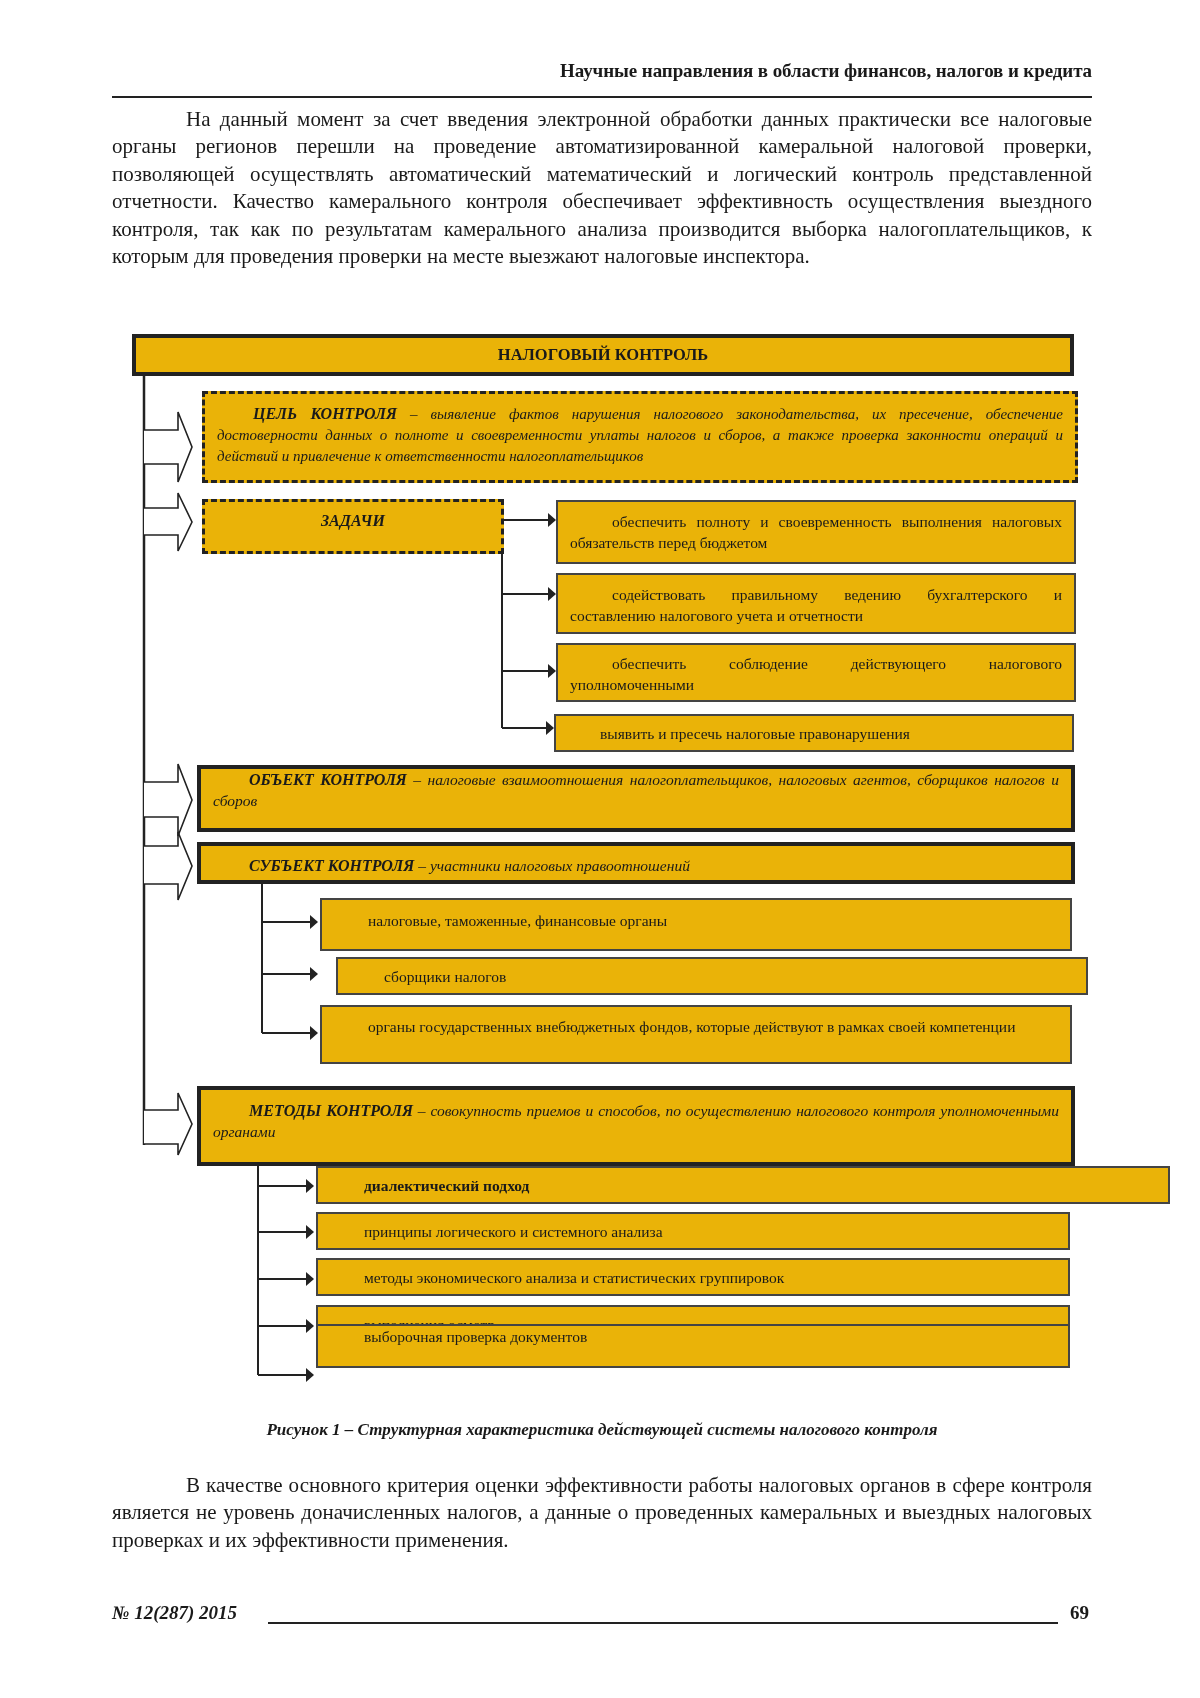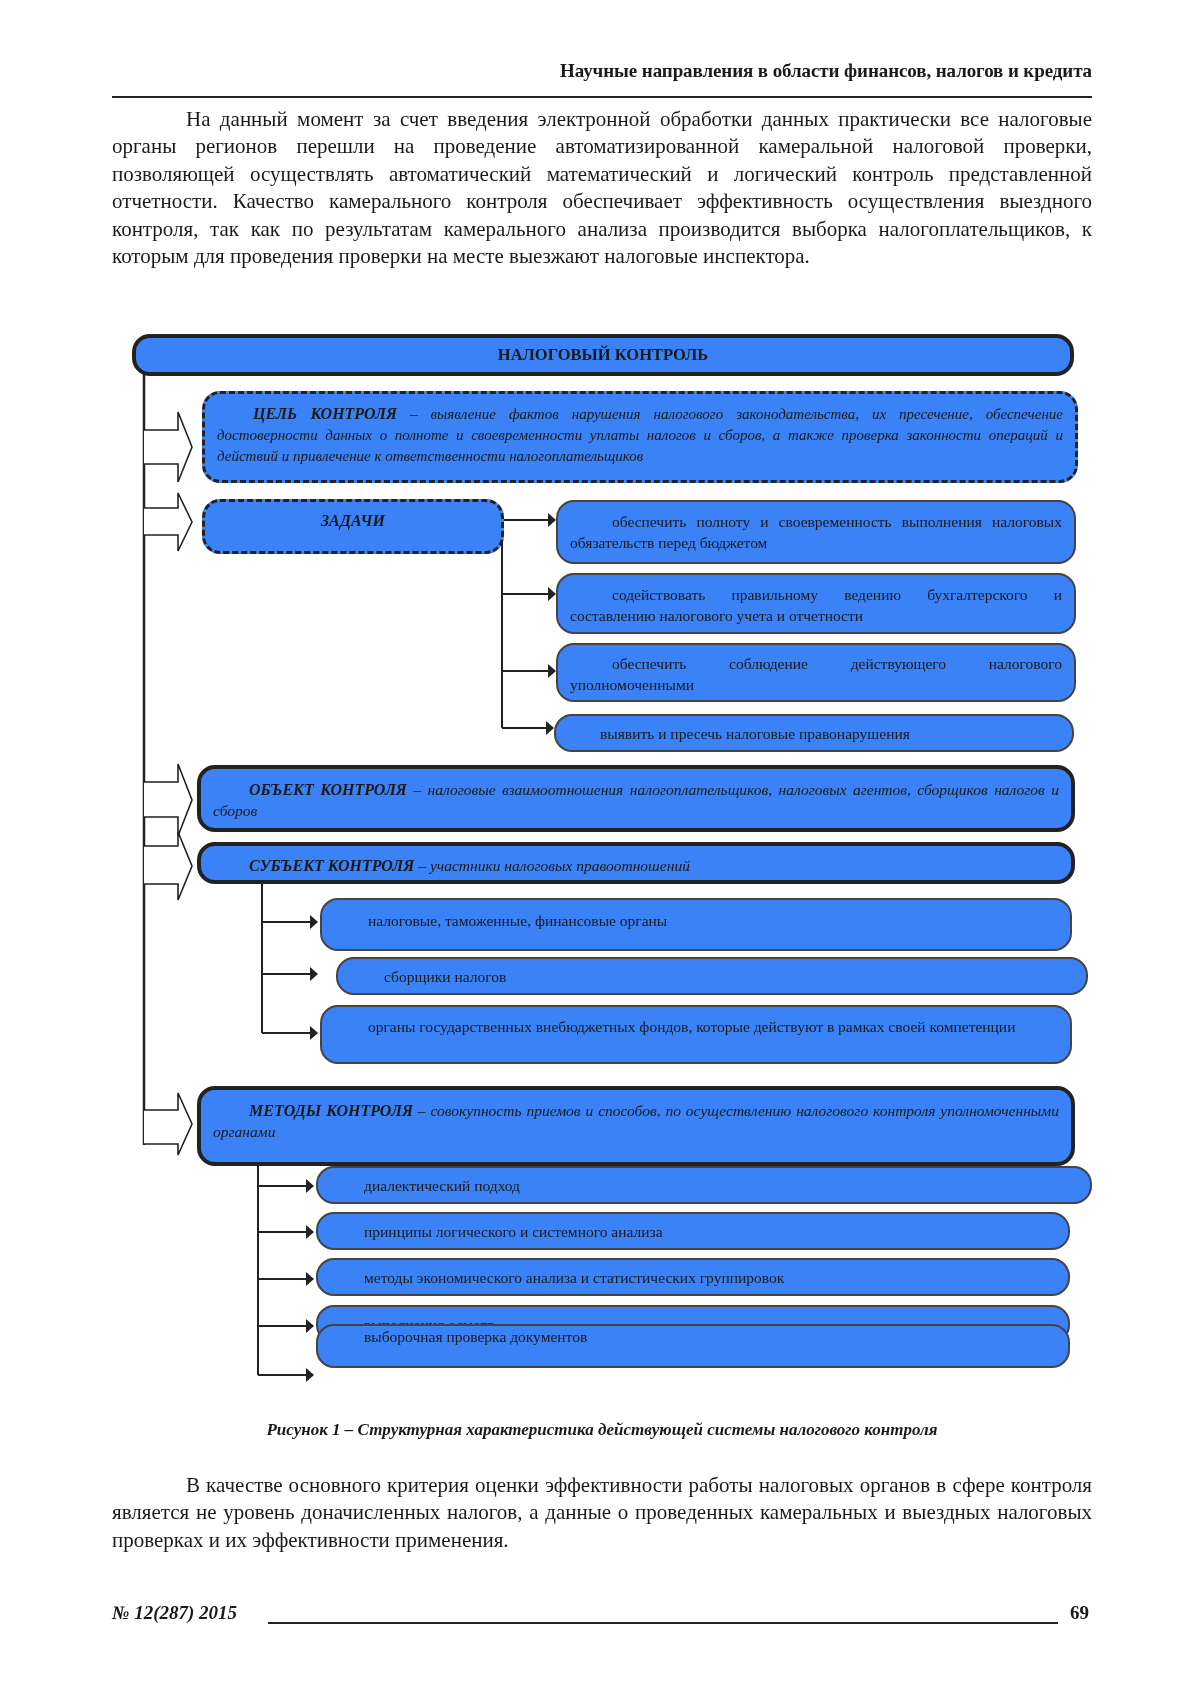--- a/index.html
+++ b/index.html
@@ -5,21 +5,21 @@
   html, body { margin: 0; padding: 0; background: #ffffff; }
   body { width: 1200px; height: 1698px; position: relative; overflow: hidden;
          font-family: "Liberation Serif", serif; color: #1a1a1a; }
   .abs { position: absolute; }
   .header-title { left: 110px; top: 60px; width: 982px; text-align: right;
                   font-weight: bold; font-size: 19px; letter-spacing: -0.1px; }
   .header-rule { left: 112px; top: 96px; width: 980px; height: 2px; background: #222; }
   .para { left: 112px; width: 980px; font-size: 21px; line-height: 27.4px;
           text-align: justify; text-align-last: left; }
   .para .indent { display: inline-block; width: 74px; }
-  .box { position: absolute; box-sizing: border-box; background: #3b82f6; border-radius: 18px; }
+  .box { position: absolute; box-sizing: border-box; background: #eab308; }
   .thin { border: 2px solid #444; }
   .thick { border: 4px solid #222; }
   .dashed { border: 3px dashed #222; }
   .btxt { font-size: 15.5px; line-height: 21px; text-align: justify; text-align-last: left; padding: 0 12px; }
   .ital { font-style: italic; }
   .kw { font-weight: bold; font-style: italic; }
   .caption { left: 112px; width: 980px; top: 1420px; text-align: center;
              font-size: 17px; font-weight: bold; font-style: italic; }
   .footer-left { left: 112px; top: 1602px; font-size: 19px; font-weight: bold; font-style: italic; }
   .footer-rule { left: 268px; top: 1622px; width: 790px; height: 2px; background: #222; }
@@ -114,21 +114,21 @@
 <div class="box thin" style="left:556px; top:573px; width:520px; height:61px; padding-top:9px;">
   <div class="btxt" style="text-indent:42px;">содействовать правильному ведению бухгалтерского и составлению налогового учета и отчетности</div>
 </div>
 <div class="box thin" style="left:556px; top:643px; width:520px; height:59px; padding-top:8px;">
   <div class="btxt" style="text-indent:42px;">обеспечить соблюдение действующего налогового уполномоченными</div>
 </div>
 <div class="box thin" style="left:554px; top:714px; width:520px; height:38px; padding-top:7px;">
   <div class="btxt" style="padding-left:44px;">выявить и пресечь налоговые правонарушения</div>
 </div>
 
-<div class="box thick" style="left:197px; top:765px; width:878px; height:67px; padding-top:10px;">
+<div class="box thick" style="left:197px; top:765px; width:878px; height:67px; ">
   <div class="btxt ital" style="font-size:15.5px; text-indent:36px;"><span class="kw" style="font-size:16px;">ОБЪЕКТ КОНТРОЛЯ</span><span> – налоговые взаимоотношения налогоплательщиков, налоговых агентов, сборщиков налогов и сборов</span></div>
 </div>
 
 <div class="box thick" style="left:197px; top:842px; width:878px; height:42px; padding-top:9px;">
   <div class="btxt ital" style="font-size:15.5px; text-indent:36px;"><span class="kw" style="font-size:16px;">СУБЪЕКТ КОНТРОЛЯ</span><span> – участники налоговых правоотношений</span></div>
 </div>
 
 <div class="box thin" style="left:320px; top:898px; width:752px; height:53px; padding-top:10px;">
   <div class="btxt" style="padding-left:46px;">налоговые, таможенные, финансовые органы</div>
 </div>
@@ -136,21 +136,21 @@
   <div class="btxt" style="padding-left:46px;">сборщики налогов</div>
 </div>
 <div class="box thin" style="left:320px; top:1005px; width:752px; height:59px; padding-top:9px;">
   <div class="btxt" style="text-indent:34px;">органы государственных внебюджетных фондов, которые действуют в рамках своей компетенции</div>
 </div>
 
 <div class="box thick" style="left:197px; top:1086px; width:878px; height:80px; padding-top:10px;">
   <div class="btxt ital" style="font-size:15.5px; text-indent:36px;"><span class="kw" style="font-size:16px;">МЕТОДЫ КОНТРОЛЯ</span><span> – совокупность приемов и способов, по осуществлению налогового контроля уполномоченными органами</span></div>
 </div>
 
-<div class="box thin" style="left:316px; top:1166px; width:776px; height:38px; padding-top:7px;">
+<div class="box thin" style="left:316px; top:1166px; width:854px; height:38px; padding-top:7px;font-weight:bold;">
   <div class="btxt" style="padding-left:46px;">диалектический подход</div>
 </div>
 <div class="box thin" style="left:316px; top:1212px; width:754px; height:38px; padding-top:7px;">
   <div class="btxt" style="padding-left:46px;">принципы логического и системного анализа</div>
 </div>
 <div class="box thin" style="left:316px; top:1258px; width:754px; height:38px; padding-top:7px;">
   <div class="btxt" style="padding-left:46px;">методы экономического анализа и статистических группировок</div>
 </div>
 <div class="box thin" style="left:316px; top:1305px; width:754px; height:38px; padding-top:7px;">
   <div class="btxt" style="padding-left:46px;">выполнения осмотр</div>

